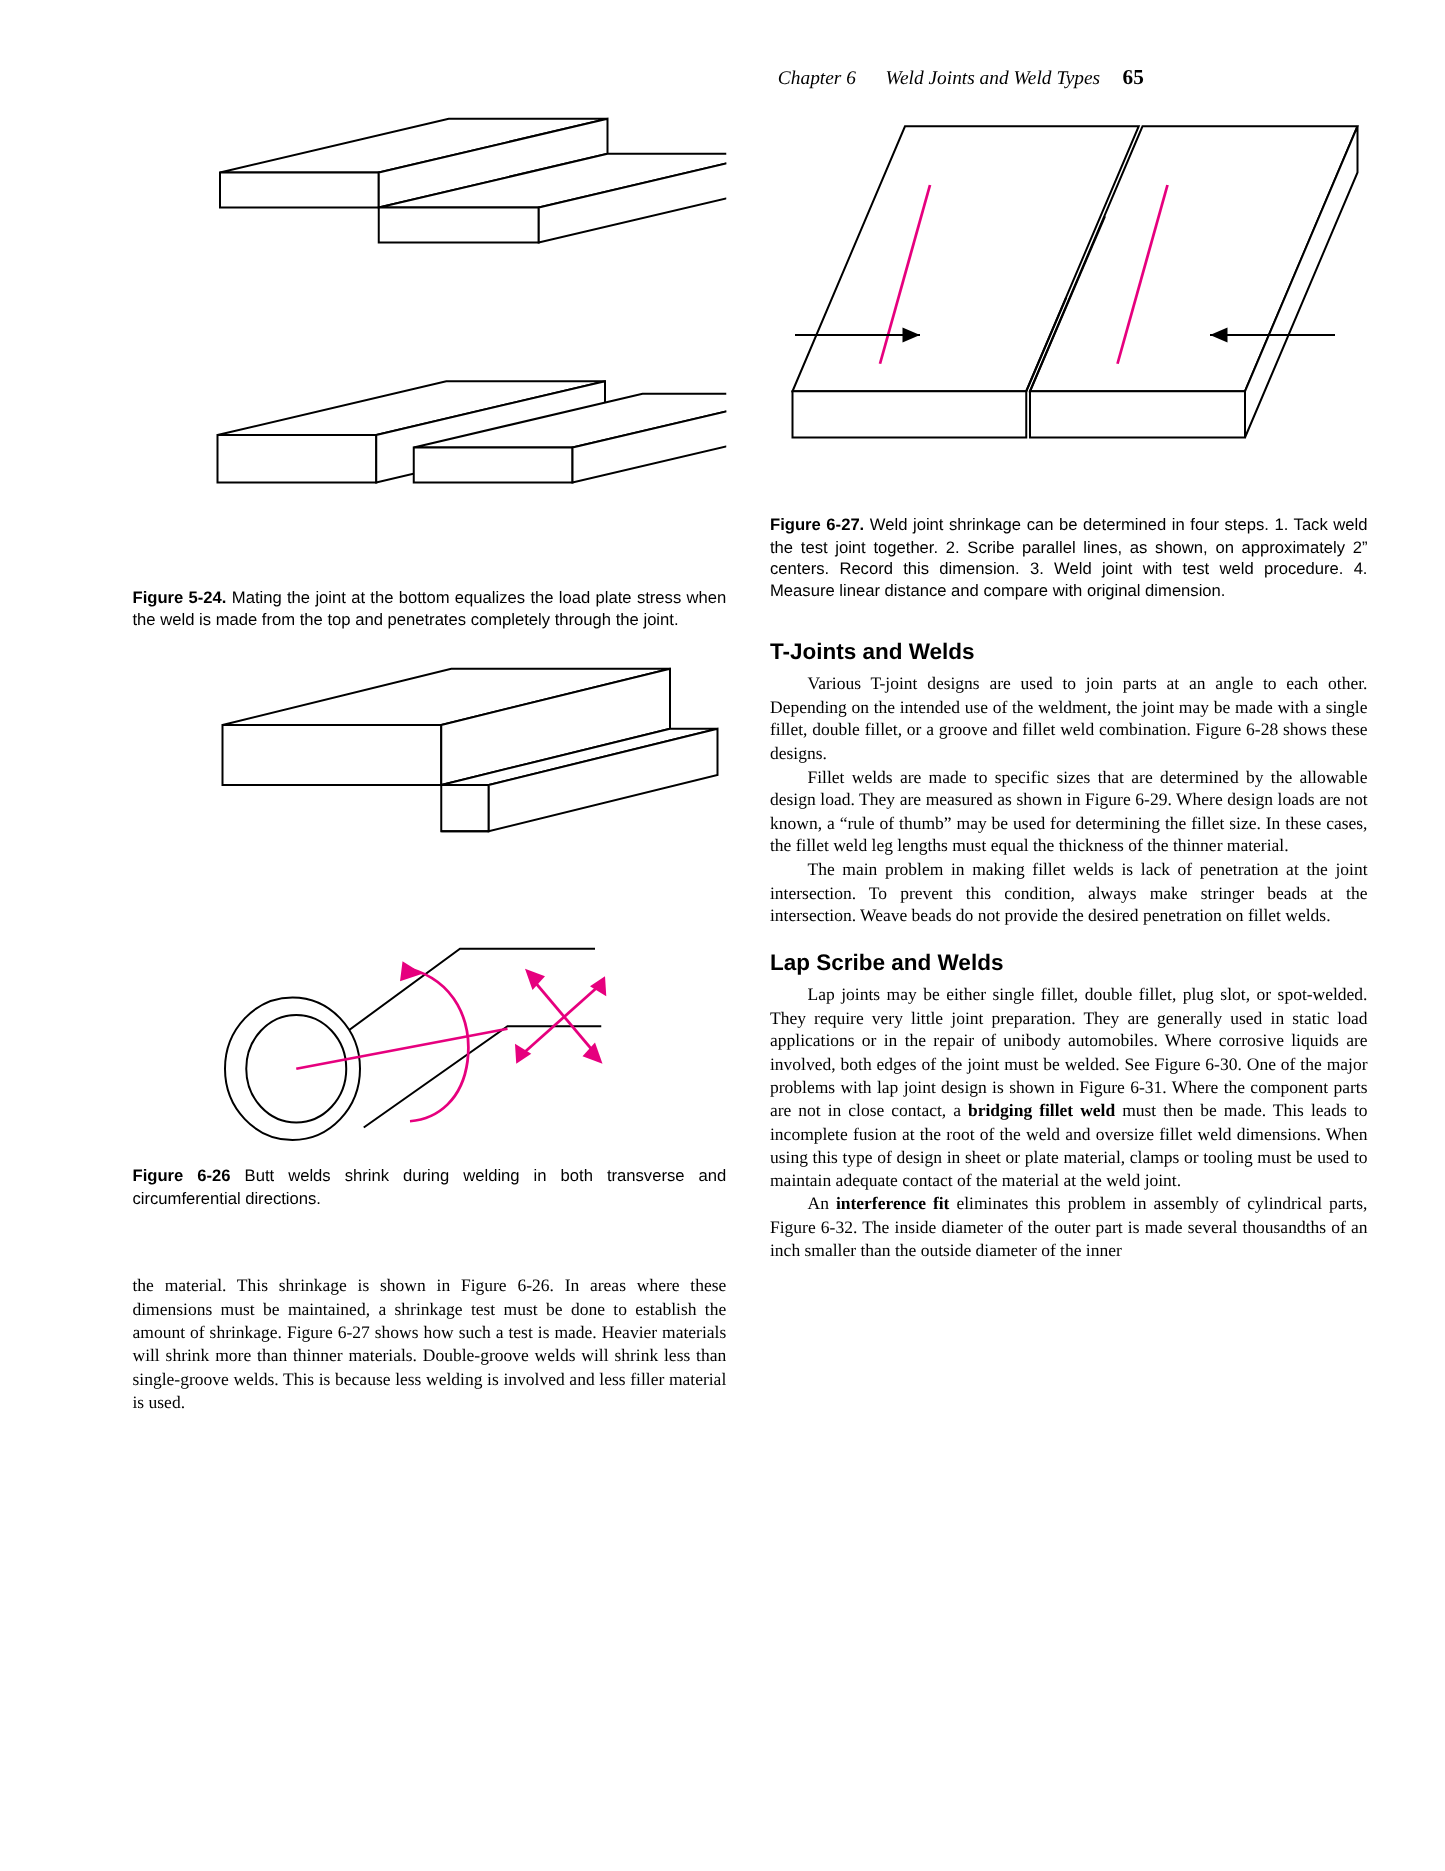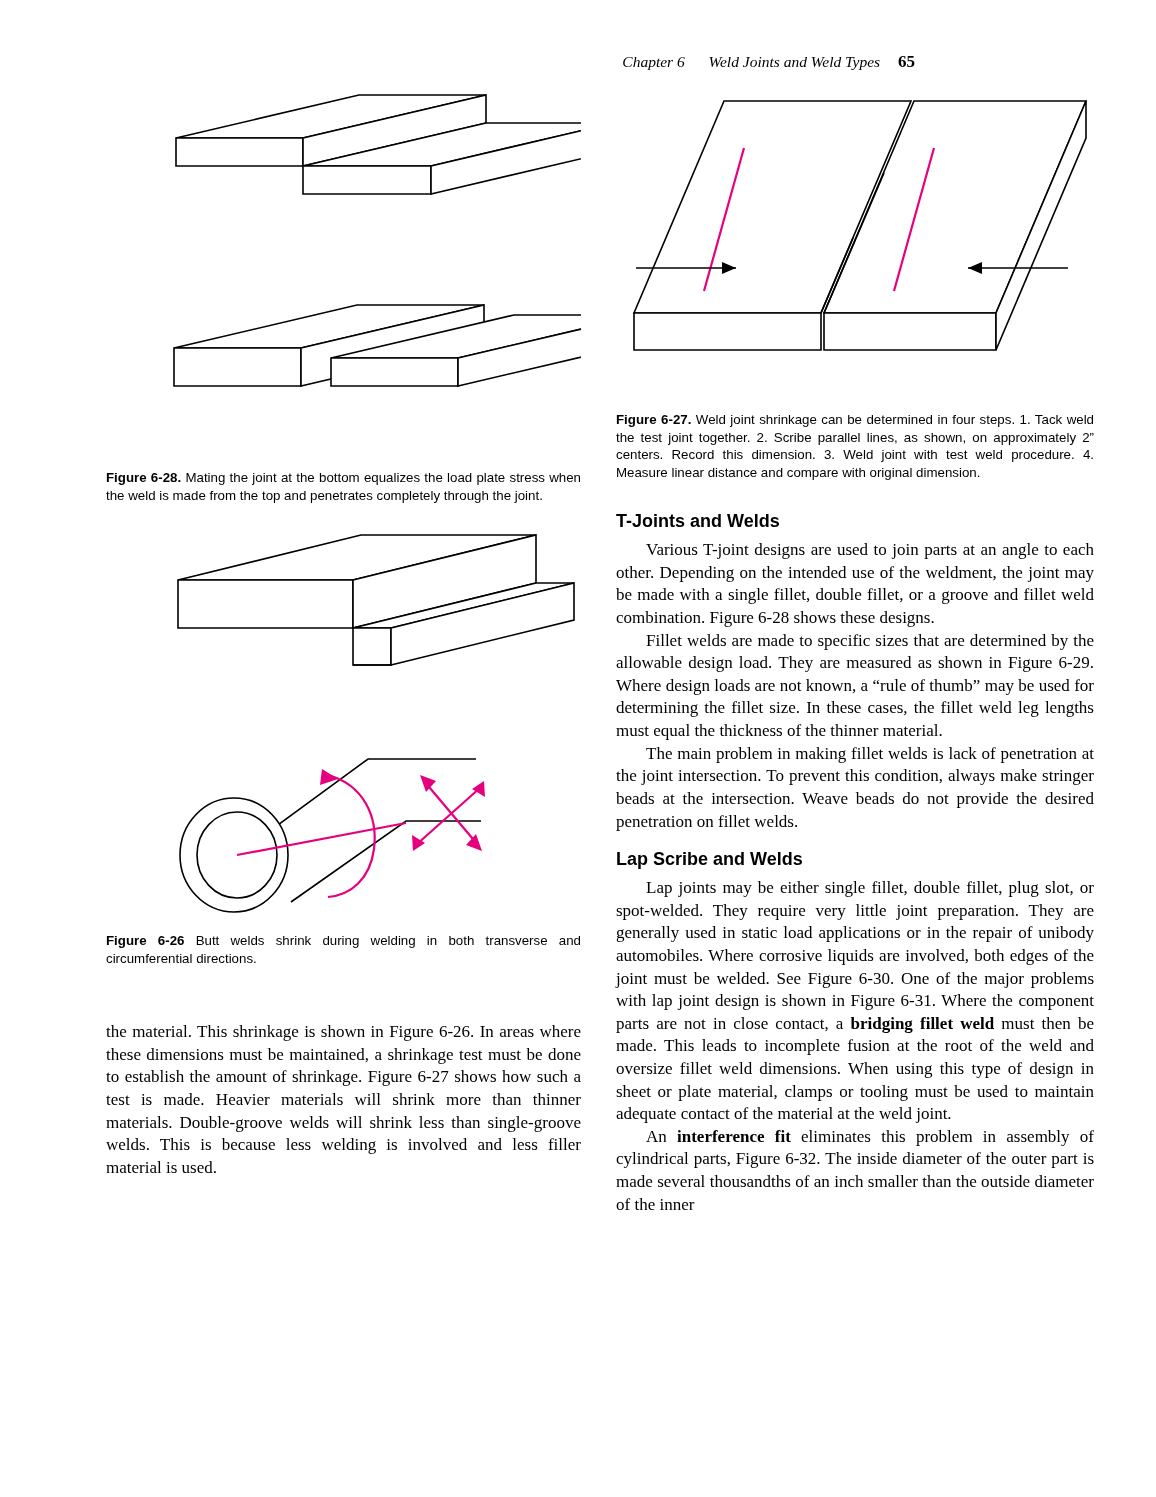--- a/index.html
+++ b/index.html
@@ -64,21 +64,21 @@
     line-height: 1.32;
     text-align: justify;
     margin: 0;
   }
   .caption b {
     font-weight: bold;
   }
   
   .body-p {
     font-family: "Liberation Serif", serif;
-    font-size: 17px;
+    font-size: 14px;
     line-height: 1.33;
     text-align: justify;
     text-indent: 30px;
     margin: 0;
   }
   .body-p.noindent { text-indent: 0; }
   .head2 {
     font-family: "Liberation Sans", sans-serif;
     font-size: 18px;
     font-weight: bold;
@@ -123,21 +123,21 @@
     <div class="figbox" style="margin-top:30px;">
       <svg width="475" height="160" viewBox="0 0 475 160">
         <polygon class="fillwhite" points="68,55 251,12 378,12 195,55"></polygon>
         <polygon class="fillwhite" points="68,55 195,55 195,93 68,93"></polygon>
         <polygon class="fillwhite" points="195,55 378,12 378,50 195,93"></polygon>
         <polygon class="fillwhite" points="225,65 408,22 535,22 352,65"></polygon>
         <polygon class="fillwhite" points="225,65 352,65 352,93 225,93"></polygon>
         <polygon class="fillwhite" points="352,65 535,22 535,50 352,93"></polygon>
       </svg>
     </div>
-    <p class="caption" style="margin-top:16px;"><b>Figure 6-28.</b><span> Mating the joint at the bottom equalizes the load plate stress when the weld is made from the top and penetrates completely through the joint.</span></p>
+    <p class="caption" style="margin-top:16px;"><b>Figure 5-24.</b><span> Mating the joint at the bottom equalizes the load plate stress when the weld is made from the top and penetrates completely through the joint.</span></p>
 
     <div class="figbox" style="margin-top:26px;">
       <svg width="475" height="185" viewBox="0 0 475 185">
         <polygon class="fillwhite" points="72,50 255,5 430,5 247,50"></polygon>
         <polygon class="fillwhite" points="72,50 247,50 247,98 72,98"></polygon>
         <polygon class="fillwhite" points="247,50 430,5 430,53 247,98"></polygon>
 
         <polygon class="fillwhite" points="247,98 430,53 468,53 285,98"></polygon>
         <polygon class="fillwhite" points="247,98 285,98 285,135 247,135"></polygon>
         <polygon class="fillwhite" points="285,98 468,53 468,90 285,135"></polygon>

